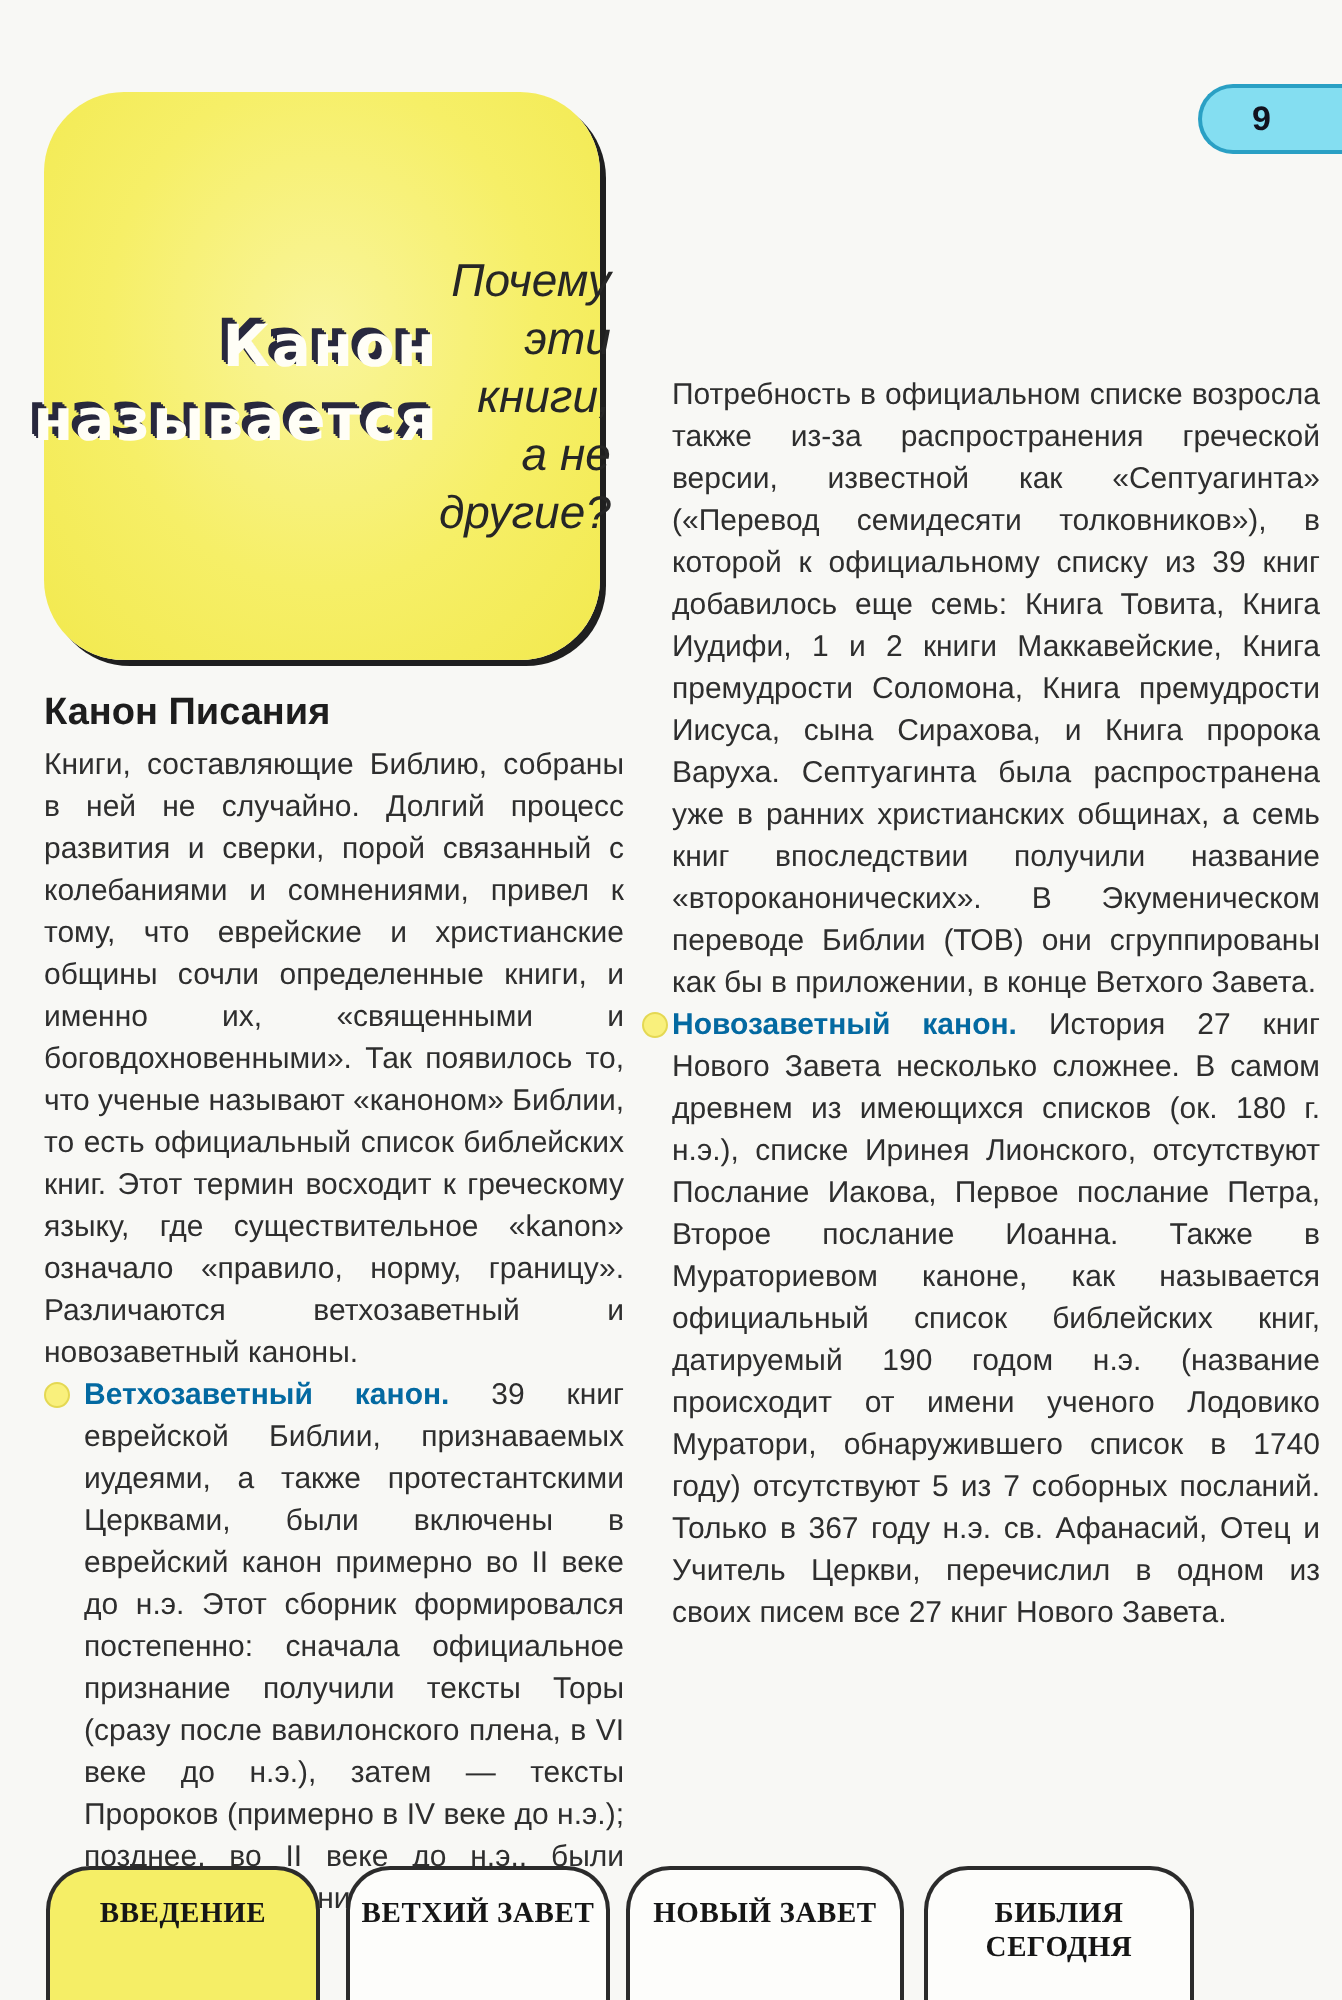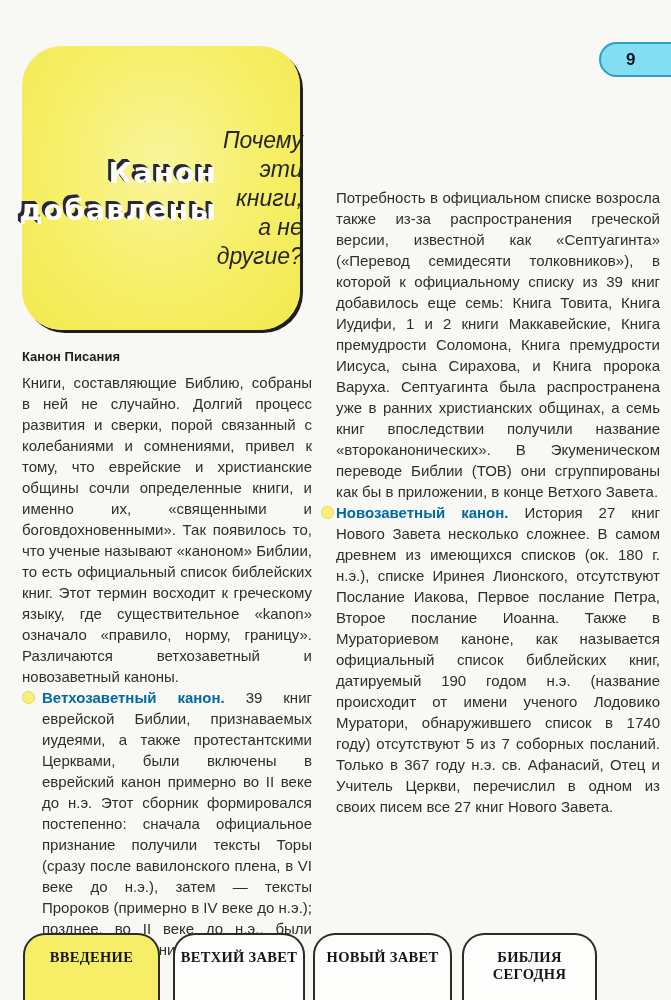--- a/index.html
+++ b/index.html
@@ -52,21 +52,21 @@
     border-radius:18px 0 0 18px;
     display:flex; align-items:center;
     padding-left:25px;
     font-weight:bold; font-size:17px; color:#12121e;
   }
 
   
   .col { position:absolute; text-align:justify; font-size:15px; line-height:21px; }
   .col-left  { left:22px;  top:346px; width:290px; }
   .col-right { left:336px; top:187px; width:324px; }
-  .col h2 { font-size:13px; font-weight:bold; color:#1d1d1d; margin-bottom:5px; text-align:left; }
+  .col h2 { font-size:19px; font-weight:bold; color:#1d1d1d; margin-bottom:5px; text-align:left; }
   .col p { margin:0; }
   .bullet-para { position:relative; margin-top:1px; }
   .bullet-para.indented { padding-left:20px; }
   .bullet-dot {
     position:absolute; top:4px;
     width:13px; height:13px; border-radius:50%;
     background:#f9f07c; border:1px solid #e4d853;
   }
   .bullet-para.indented .bullet-dot { left:0; }
   .bullet-para.hanging  .bullet-dot { left:-15px; }
@@ -94,21 +94,21 @@
   .tab-4 { left:462px; width:135px; }
 </style>
 </head>
 <body>
 
 <div class="page">
 
   <div class="title-card">
     <div class="card-title">
       <div>Канон</div>
-      <div>добавлены</div>
+      <div>называется</div>
     </div>
     <div class="card-subtitle">Почему эти книги, а не другие?</div>
   </div>
 
   <div class="page-badge">
     <span>9</span>
   </div>
 
   <div class="col col-left">
     <h2>Канон Писания</h2>

